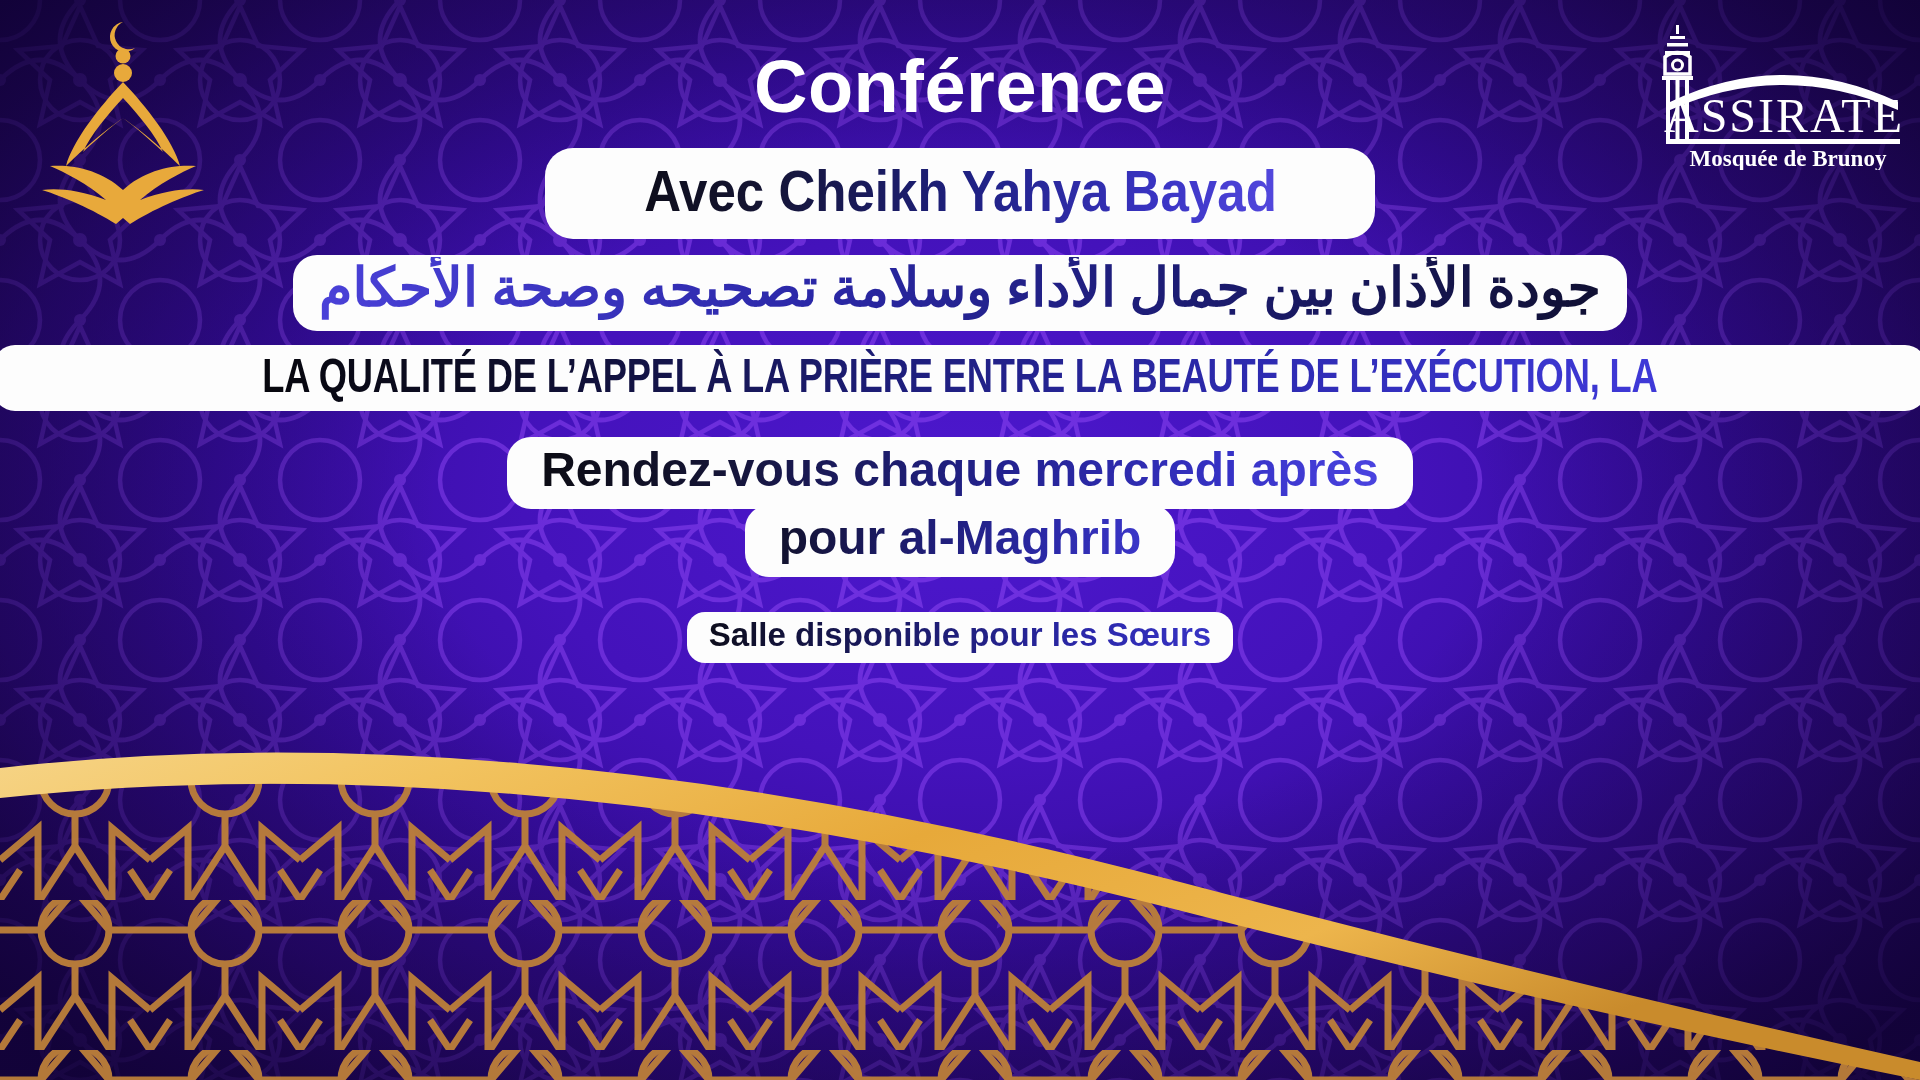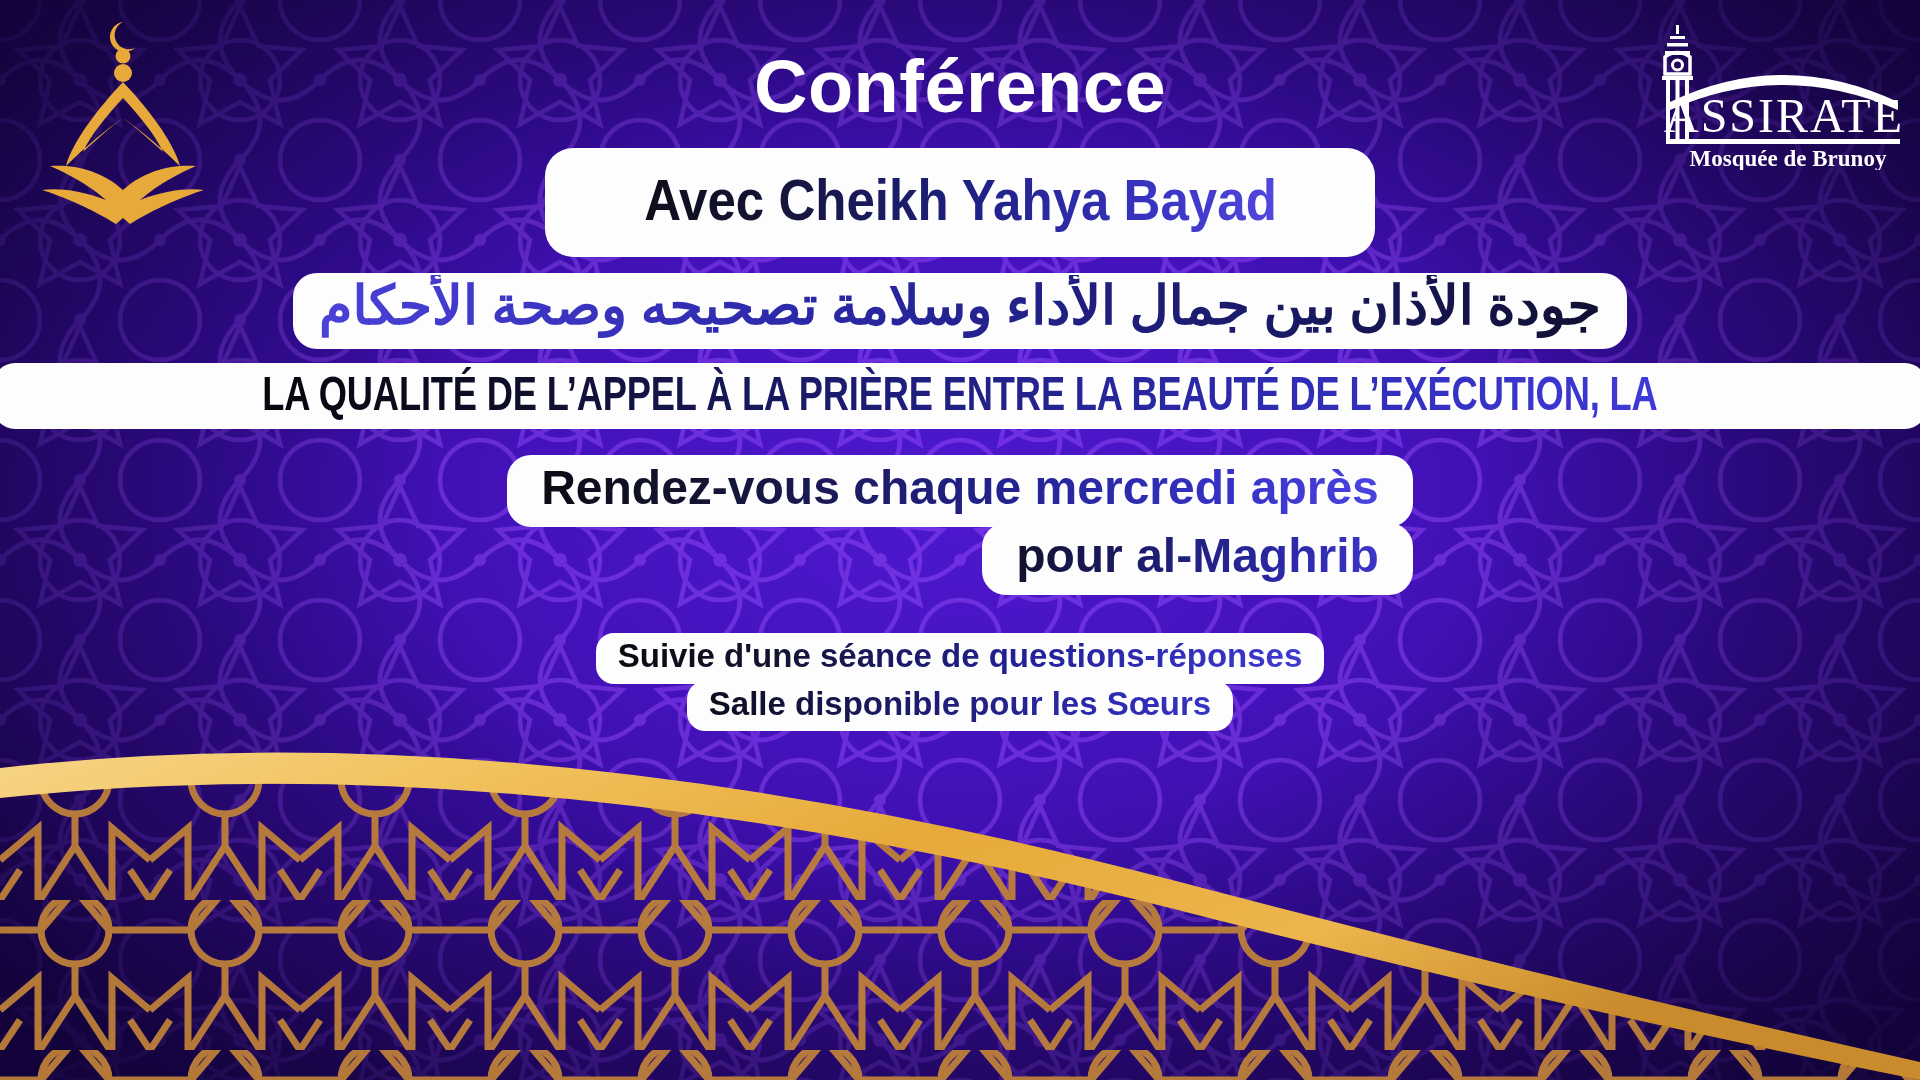--- a/index.html
+++ b/index.html
@@ -69,21 +69,21 @@
     font-size:58px;
     font-weight:700;
     line-height:1.05;
     transform:scaleX(.88);
     transform-origin:center;
     background:linear-gradient(90deg,#0b0b12 0%,#141433 22%,#1f2184 52%,#3a34c4 78%,#5b4ee6 100%);
     -webkit-background-clip:text;
     background-clip:text;
     color:transparent;
   }
-  #speaker-plate { padding:12px 10px; border-radius:28px; }
+  #speaker-plate { padding:3px 10px; border-radius:28px; }
 
   
   #arabic-plate { margin-top:16px; padding:2px 26px 10px; border-radius:24px; }
   #arabic {
     direction:rtl;
     font-size:54px;
     font-weight:700;
     line-height:1.18;
     font-family:Liberation Serif, serif;
     background:linear-gradient(270deg,#101033 0%,#1b1b6e 30%,#2b28a8 62%,#4a41d8 100%);
@@ -111,21 +111,21 @@
     -webkit-background-clip:text; background-clip:text; color:transparent;
   }
   #fr2 span {
     background:linear-gradient(90deg,#07070d 0%,#12123a 20%,#20209a 52%,#2f2cbe 80%,#3c37d4 100%);
     -webkit-background-clip:text; background-clip:text; color:transparent;
   }
   #fr1 { z-index:3; }
   #fr2 { z-index:2; }
 
   
-  #rdv { margin-top:26px; display:flex; flex-direction:column; align-items:flex-end; }
+  #rdv { margin-top:26px; display:flex; flex-direction:column; align-items:center; }
   .rdv-line { padding:6px 34px 12px; border-radius:24px; }
   .rdv-line span {
     font-size:48px; font-weight:700; line-height:1.12; white-space:nowrap;
   }
   #rdv1 span {
     background:linear-gradient(90deg,#0c0c14 0%,#141433 20%,#23228f 55%,#3632c6 82%,#4a43e0 100%);
     -webkit-background-clip:text; background-clip:text; color:transparent;
   }
   #rdv2 { margin-top:-4px; }
   #rdv2 span {
@@ -264,22 +264,19 @@
     <div id="rdv">
       <div id="rdv1" class="rdv-line hl">
         <span>Rendez-vous chaque mercredi après</span>
       </div>
       <div id="rdv2" class="rdv-line hl">
         <span>pour al-Maghrib</span>
       </div>
     </div>
 
     <div id="footer">
-      <div id="ft1" class="ft-line hl">
-        <span>Suivie d'une séance de questions-réponses</span>
-      </div>
       <div id="ft2" class="ft-line hl">
         <span>Salle disponible pour les Sœurs</span>
       </div>
     </div>
 
   </div>
 </div>
 
 </body></html>

